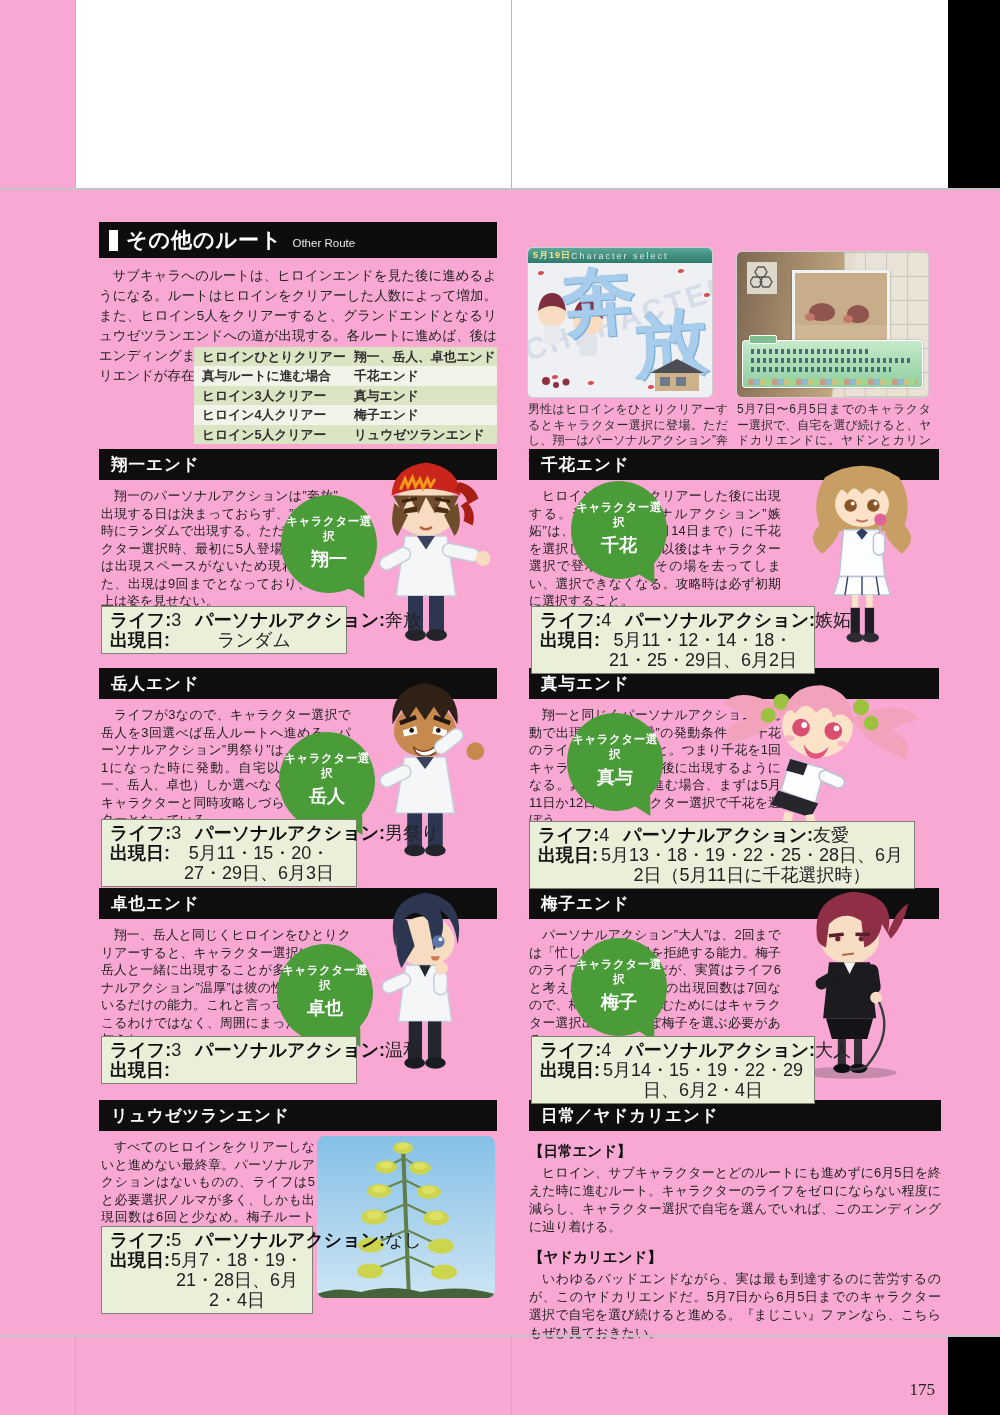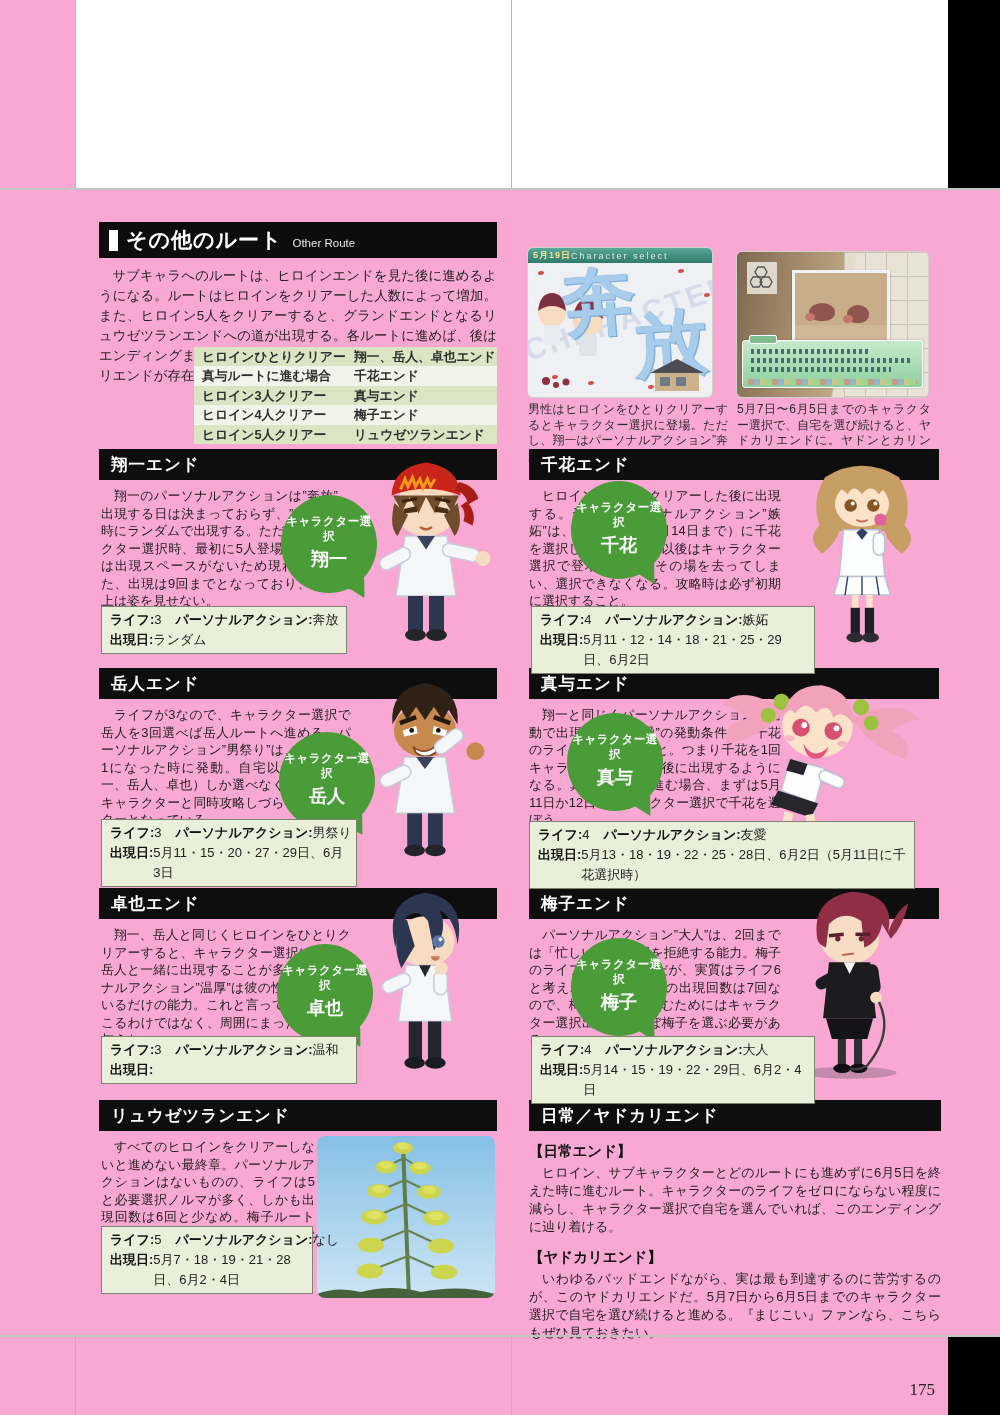--- a/index.html
+++ b/index.html
@@ -82,21 +82,21 @@
             text-indent:1em;color:#1d1d1d;z-index:2;}
   .bubble{position:absolute;width:96px;height:98px;background:#4a9c39;border-radius:50%;z-index:3;
           display:flex;flex-direction:column;align-items:center;justify-content:center;color:#fff;text-align:center;}
   .bubble::after{content:'';position:absolute;bottom:-7px;right:10px;width:24px;height:20px;
                  background:#4a9c39;clip-path:polygon(0 0,100% 0,80% 100%);transform:rotate(-14deg);}
   .bub-lab{font-size:11.5px;font-weight:700;letter-spacing:.5px;}
   .bub-name{font-size:18px;font-weight:700;line-height:30px;}
   .art{position:absolute;z-index:4;}
   .info{position:absolute;background:#e9efd8;border:1px solid #7d8271;box-sizing:border-box;
         padding:3px 8px;z-index:5;}
-  .il{display:flex;line-height:20px;font-size:13px;}
+  .il{display:flex;line-height:20px;font-size:18px;text-align:center;}
   .lab{font-weight:700;color:#111;flex:none;}
   .val{font-weight:500;color:#222;flex:none;}
   .pa{margin-left:14px;}
   .dv{flex:1;}
 
   .sec-a{left:99px;width:398px;height:219px;}
   .sec-b{left:529px;width:410px;height:219px;}
   .r1{top:449px;} .r2{top:668px;} .r3{top:888px;} .r4{top:1100px;}
 
   

